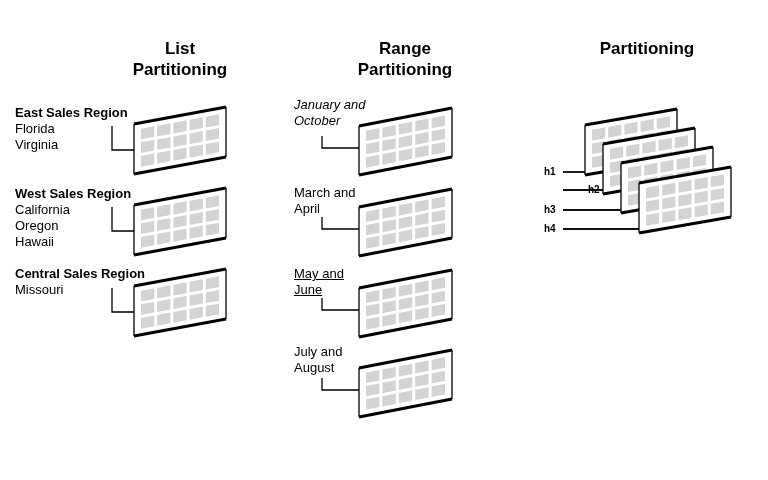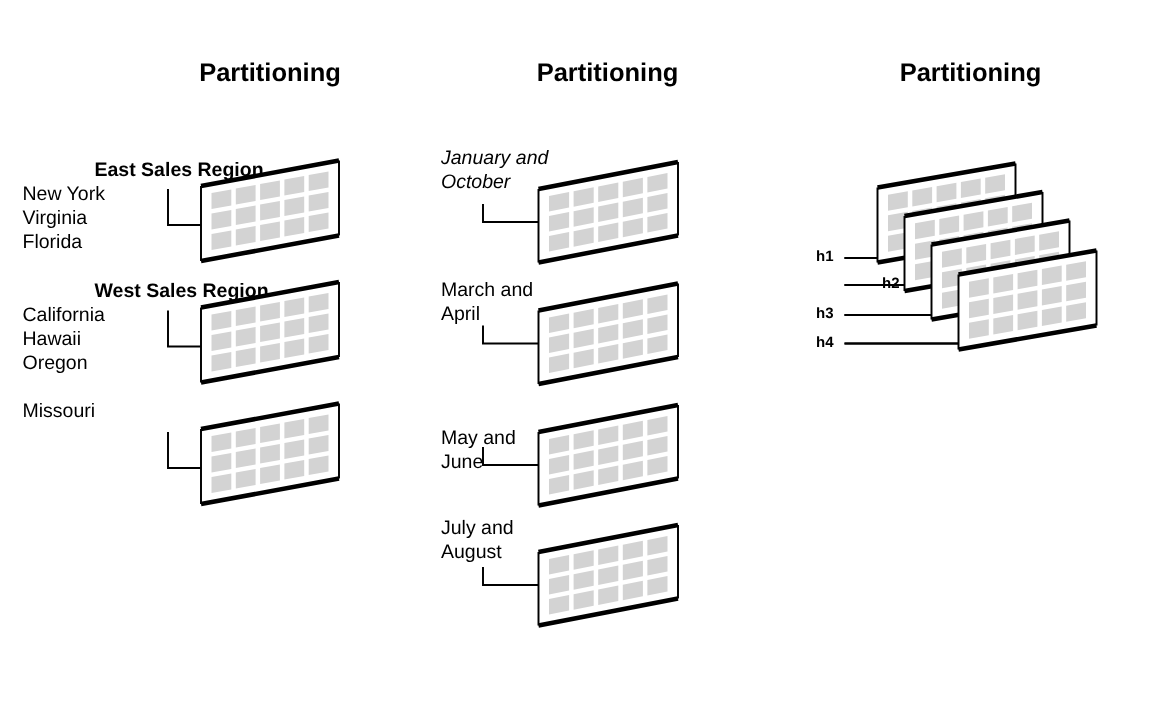--- a/index.html
+++ b/index.html
@@ -1,62 +1,64 @@
 <!DOCTYPE html>
 <html><head>
   <meta charset="utf-8">
   <style>
     html, body { margin: 0; padding: 0; background: #ffffff; }
     body { width: 768px; height: 480px; position: relative; overflow: hidden;
            font-family: "Liberation Sans", sans-serif; color: #000; }
     .title { position: absolute; text-align: center; font-weight: bold;
              font-size: 17px; line-height: 21px; width: 160px; }
     .label { position: absolute; font-size: 13px; line-height: 16px; white-space: nowrap; }
-    .label .head { font-weight: bold; margin-left: 48px; }
+    .label .head { font-weight: bold; }
     .hlabel { position: absolute; font-size: 10px; font-weight: bold; line-height: 16px; }
     svg#diagram { position: absolute; left: 0; top: 0; }
   </style>
 </head>
 <body>
 
 <div class="title" style="left:100px; top:38px;">
+  <div>List</div>
   <div>Partitioning</div>
 </div>
 <div class="title" style="left:325px; top:38px;">
+  <div>Range</div>
   <div>Partitioning</div>
 </div>
 <div class="title" style="left:567px; top:38px;">
   <div>Partitioning</div>
 </div>
 
 <div class="label" style="left:15px; top:105px;">
   <div class="head">East Sales Region</div>
-  <div>New York</div>
+  <div>Florida</div>
   <div>Virginia</div>
-  <div>Florida</div>
 </div>
 <div class="label" style="left:15px; top:186px;">
   <div class="head">West Sales Region</div>
   <div>California</div>
+  <div>Oregon</div>
   <div>Hawaii</div>
-  <div>Oregon</div>
 </div>
 <div class="label" style="left:15px; top:266px;">
+  <div class="head">Central Sales Region</div>
   <div>Missouri</div>
 </div>
 
 <div class="label" style="left:294px; top:97px;font-style:italic;">
   <div>January and</div>
   <div>October</div>
 </div>
 <div class="label" style="left:294px; top:185px;">
   <div>March and</div>
   <div>April</div>
 </div>
-<div class="label" style="left:294px; top:284px;">
+<div class="label" style="left:294px; top:266px;text-decoration:underline;">
   <div>May and</div>
   <div>June</div>
 </div>
 <div class="label" style="left:294px; top:344px;">
   <div>July and</div>
   <div>August</div>
 </div>
 
 <div class="hlabel" style="left:544px; top:164px;">h1</div>
 <div class="hlabel" style="left:544px; top:182px;margin-left:44px;">h2</div>

